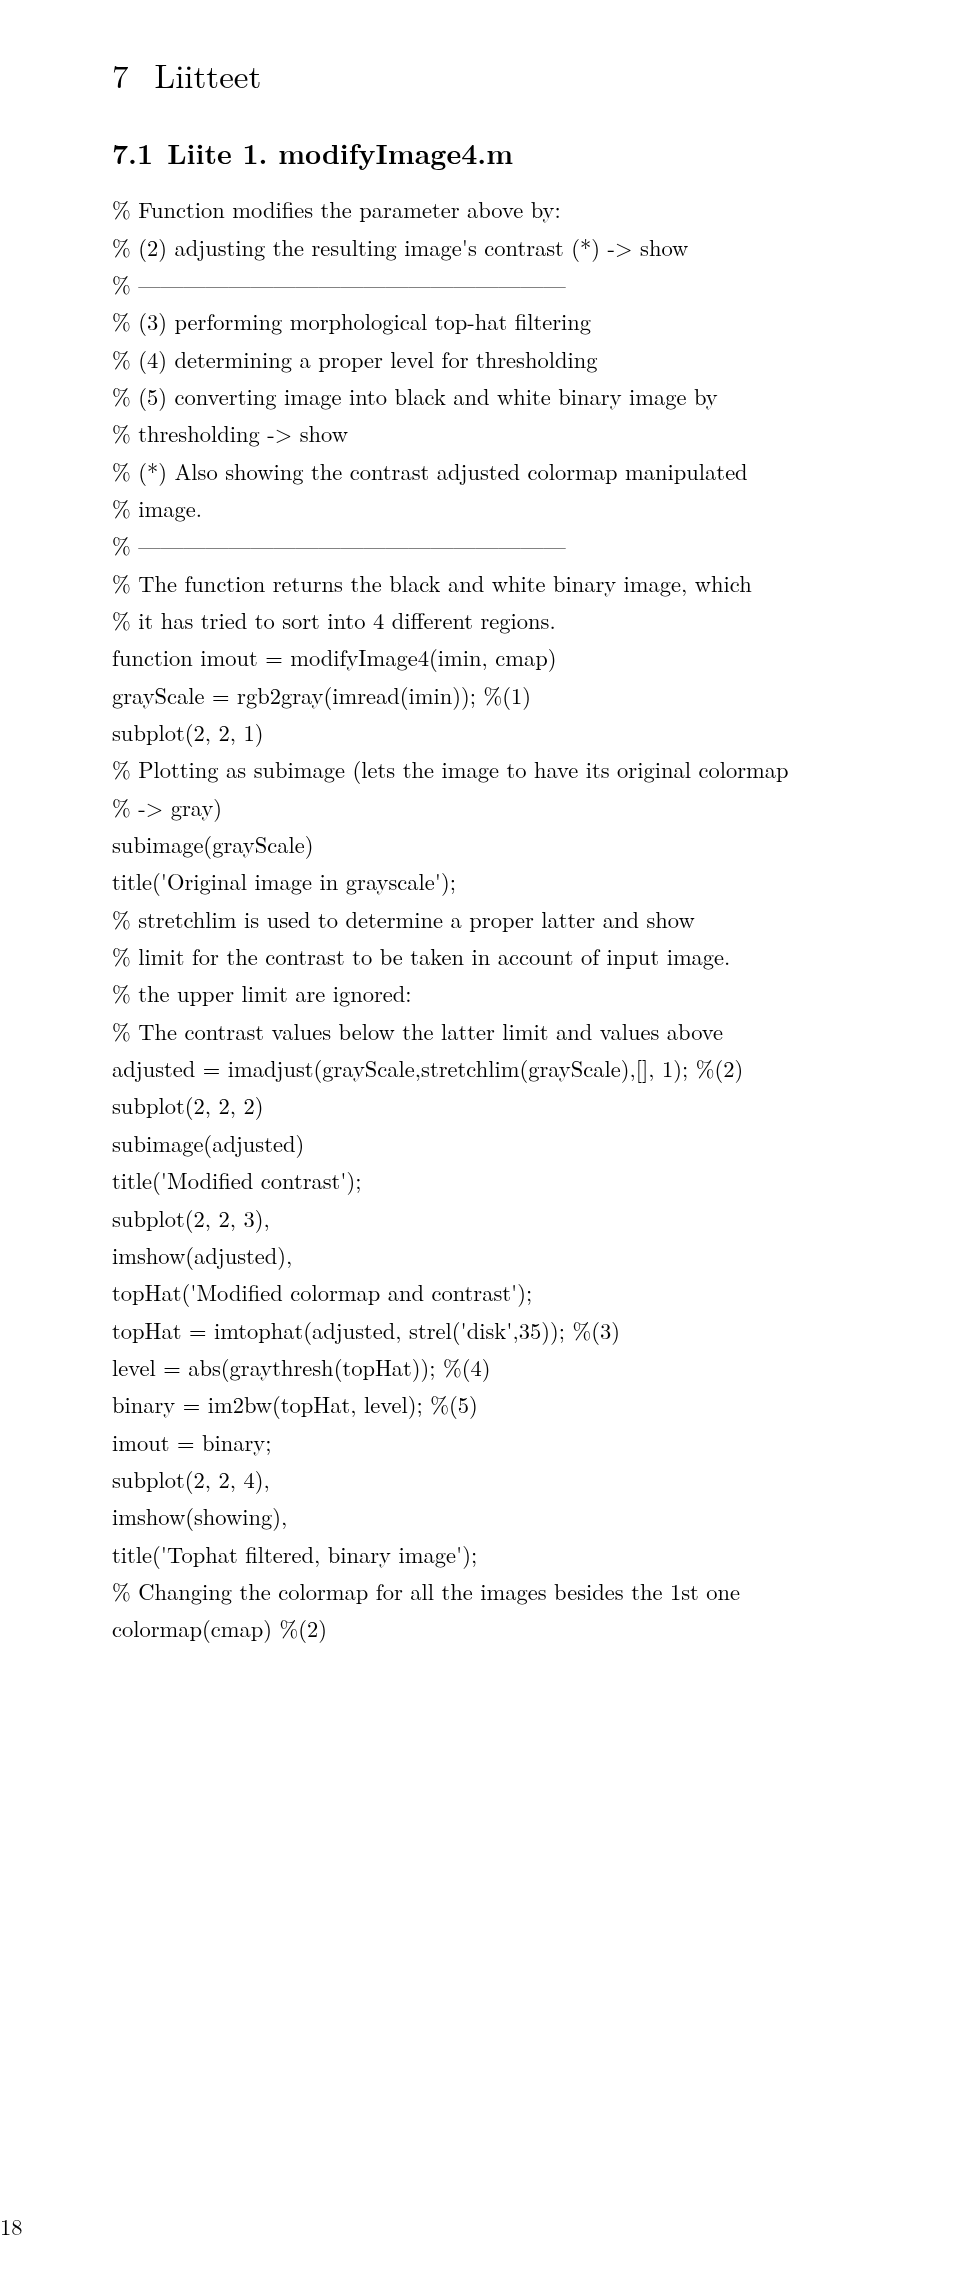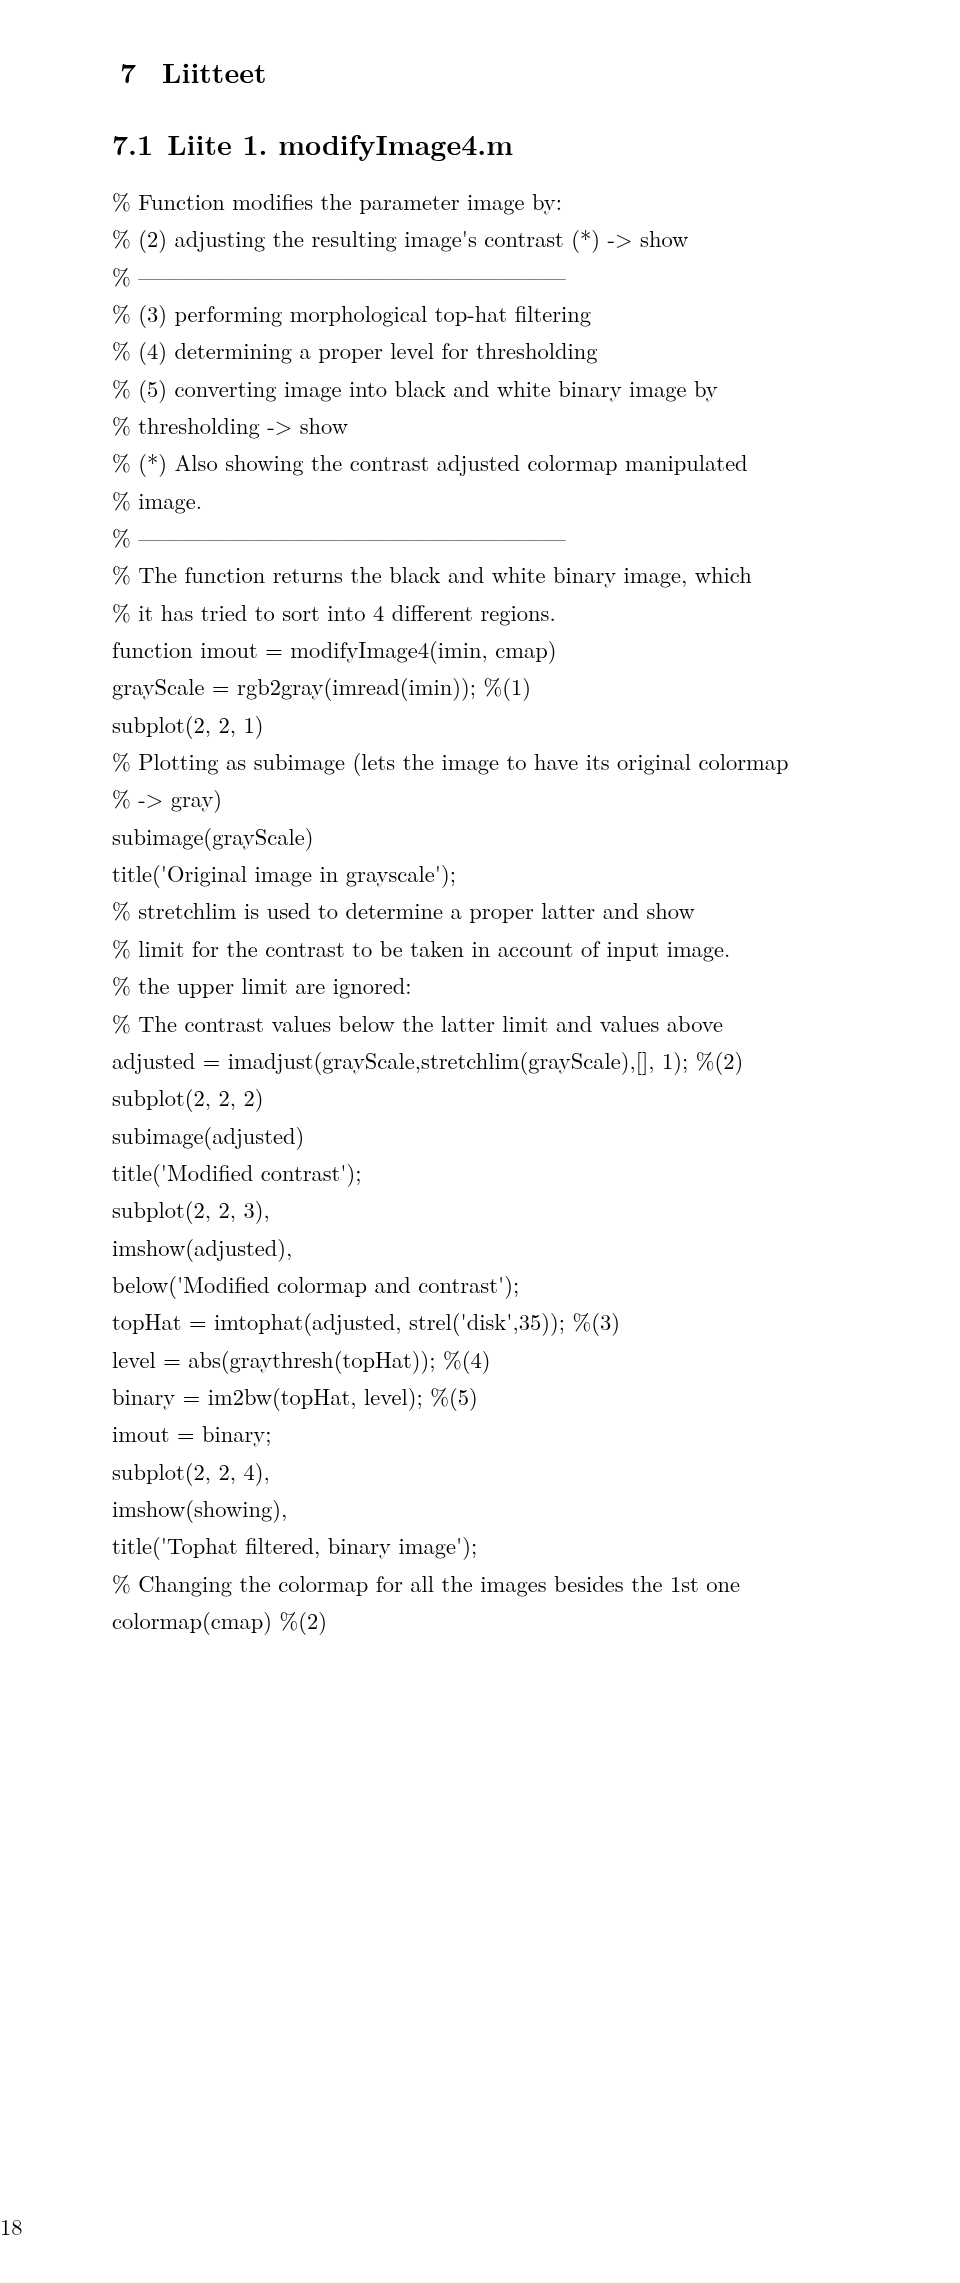--- a/index.html
+++ b/index.html
@@ -12,23 +12,23 @@
     line-height: 1.66;
   }
   .page {
     box-sizing: border-box;
     width: 960px;
     min-height: 2283px;
     padding: 48px 108px 60px 112px;
     position: relative;
   }
   .h1 {
-    font-size: 28px;
-    font-weight: bold;
-    margin: 0 0 26px 8px;
+    font-size: 33px;
+    font-weight: normal;
+    margin: 0 0 26px 0;
   }
   .h2 {
     font-size: 28px;
     font-weight: bold;
     margin: 0 0 16px 0;
   }
   .sec-num { margin-right: 26px; }
   .sub-num { margin-right: 14px; }
   .body p {
     margin: 0;
@@ -49,21 +49,21 @@
 
   <h1 class="h1">
     <span class="sec-num">7</span><span>Liitteet</span>
   </h1>
 
   <h2 class="h2">
     <span class="sub-num">7.1</span><span>Liite 1. modifyImage4.m</span>
   </h2>
 
   <div class="body">
-    <p>% Function modifies the parameter image by:</p>
+    <p>% Function modifies the parameter above by:</p>
     <p>% (2) adjusting the resulting image's contrast (*) -&gt; show</p>
     <p>% ———————————————————</p>
     <p>% (3) performing morphological top-hat filtering</p>
     <p>% (4) determining a proper level for thresholding</p>
     <p>% (5) converting image into black and white binary image by</p>
     <p>% thresholding -&gt; show</p>
     <p>% (*) Also showing the contrast adjusted colormap manipulated</p>
     <p>% image.</p>
     <p>% ———————————————————</p>
     <p>% The function returns the black and white binary image, which</p>
@@ -78,21 +78,21 @@
     <p>% stretchlim is used to determine a proper latter and show</p>
     <p>% limit for the contrast to be taken in account of input image.</p>
     <p>% the upper limit are ignored:</p>
     <p>% The contrast values below the latter limit and values above</p>
     <p>adjusted = imadjust(grayScale,stretchlim(grayScale),[], 1); %(2)</p>
     <p>subplot(2, 2, 2)</p>
     <p>subimage(adjusted)</p>
     <p>title('Modified contrast');</p>
     <p>subplot(2, 2, 3),</p>
     <p>imshow(adjusted),</p>
-    <p>below('Modified colormap and contrast');</p>
+    <p>topHat('Modified colormap and contrast');</p>
     <p>topHat = imtophat(adjusted, strel('disk',35)); %(3)</p>
     <p>level = abs(graythresh(topHat)); %(4)</p>
     <p>binary = im2bw(topHat, level); %(5)</p>
     <p>imout = binary;</p>
     <p>subplot(2, 2, 4),</p>
     <p>imshow(showing),</p>
     <p>title('Tophat filtered, binary image');</p>
     <p>% Changing the colormap for all the images besides the 1st one</p>
     <p>colormap(cmap) %(2)</p>
   </div>

